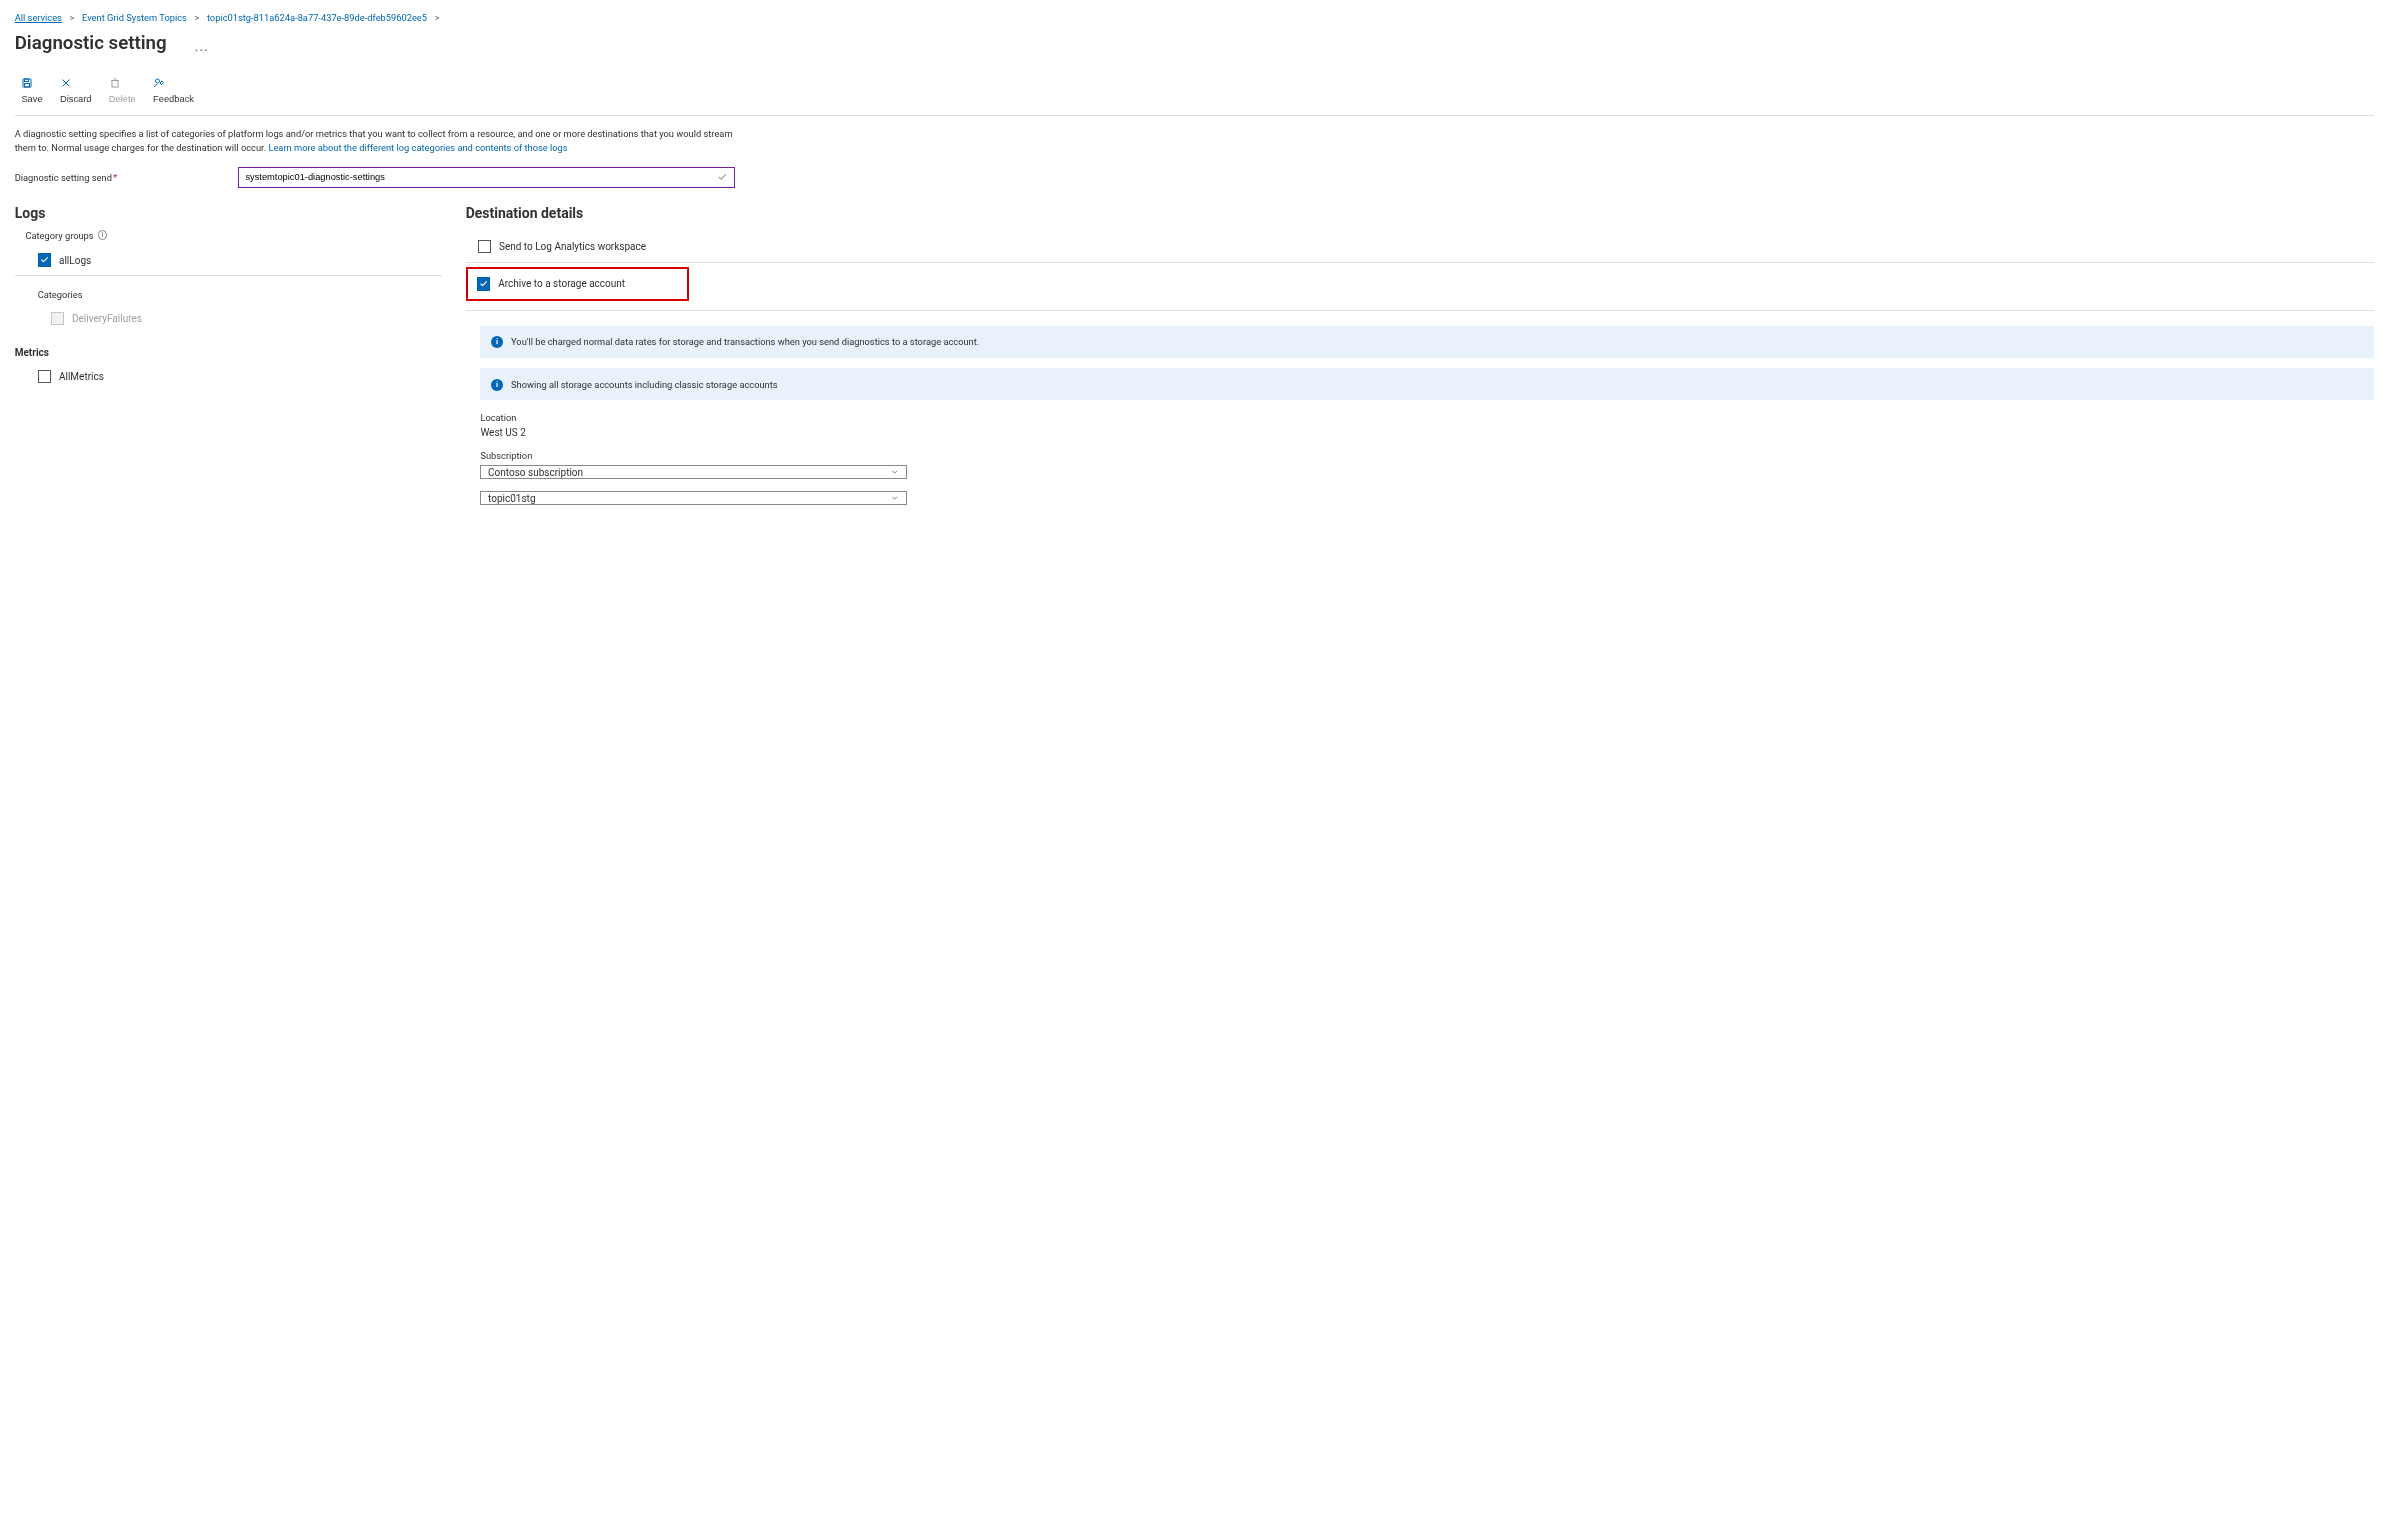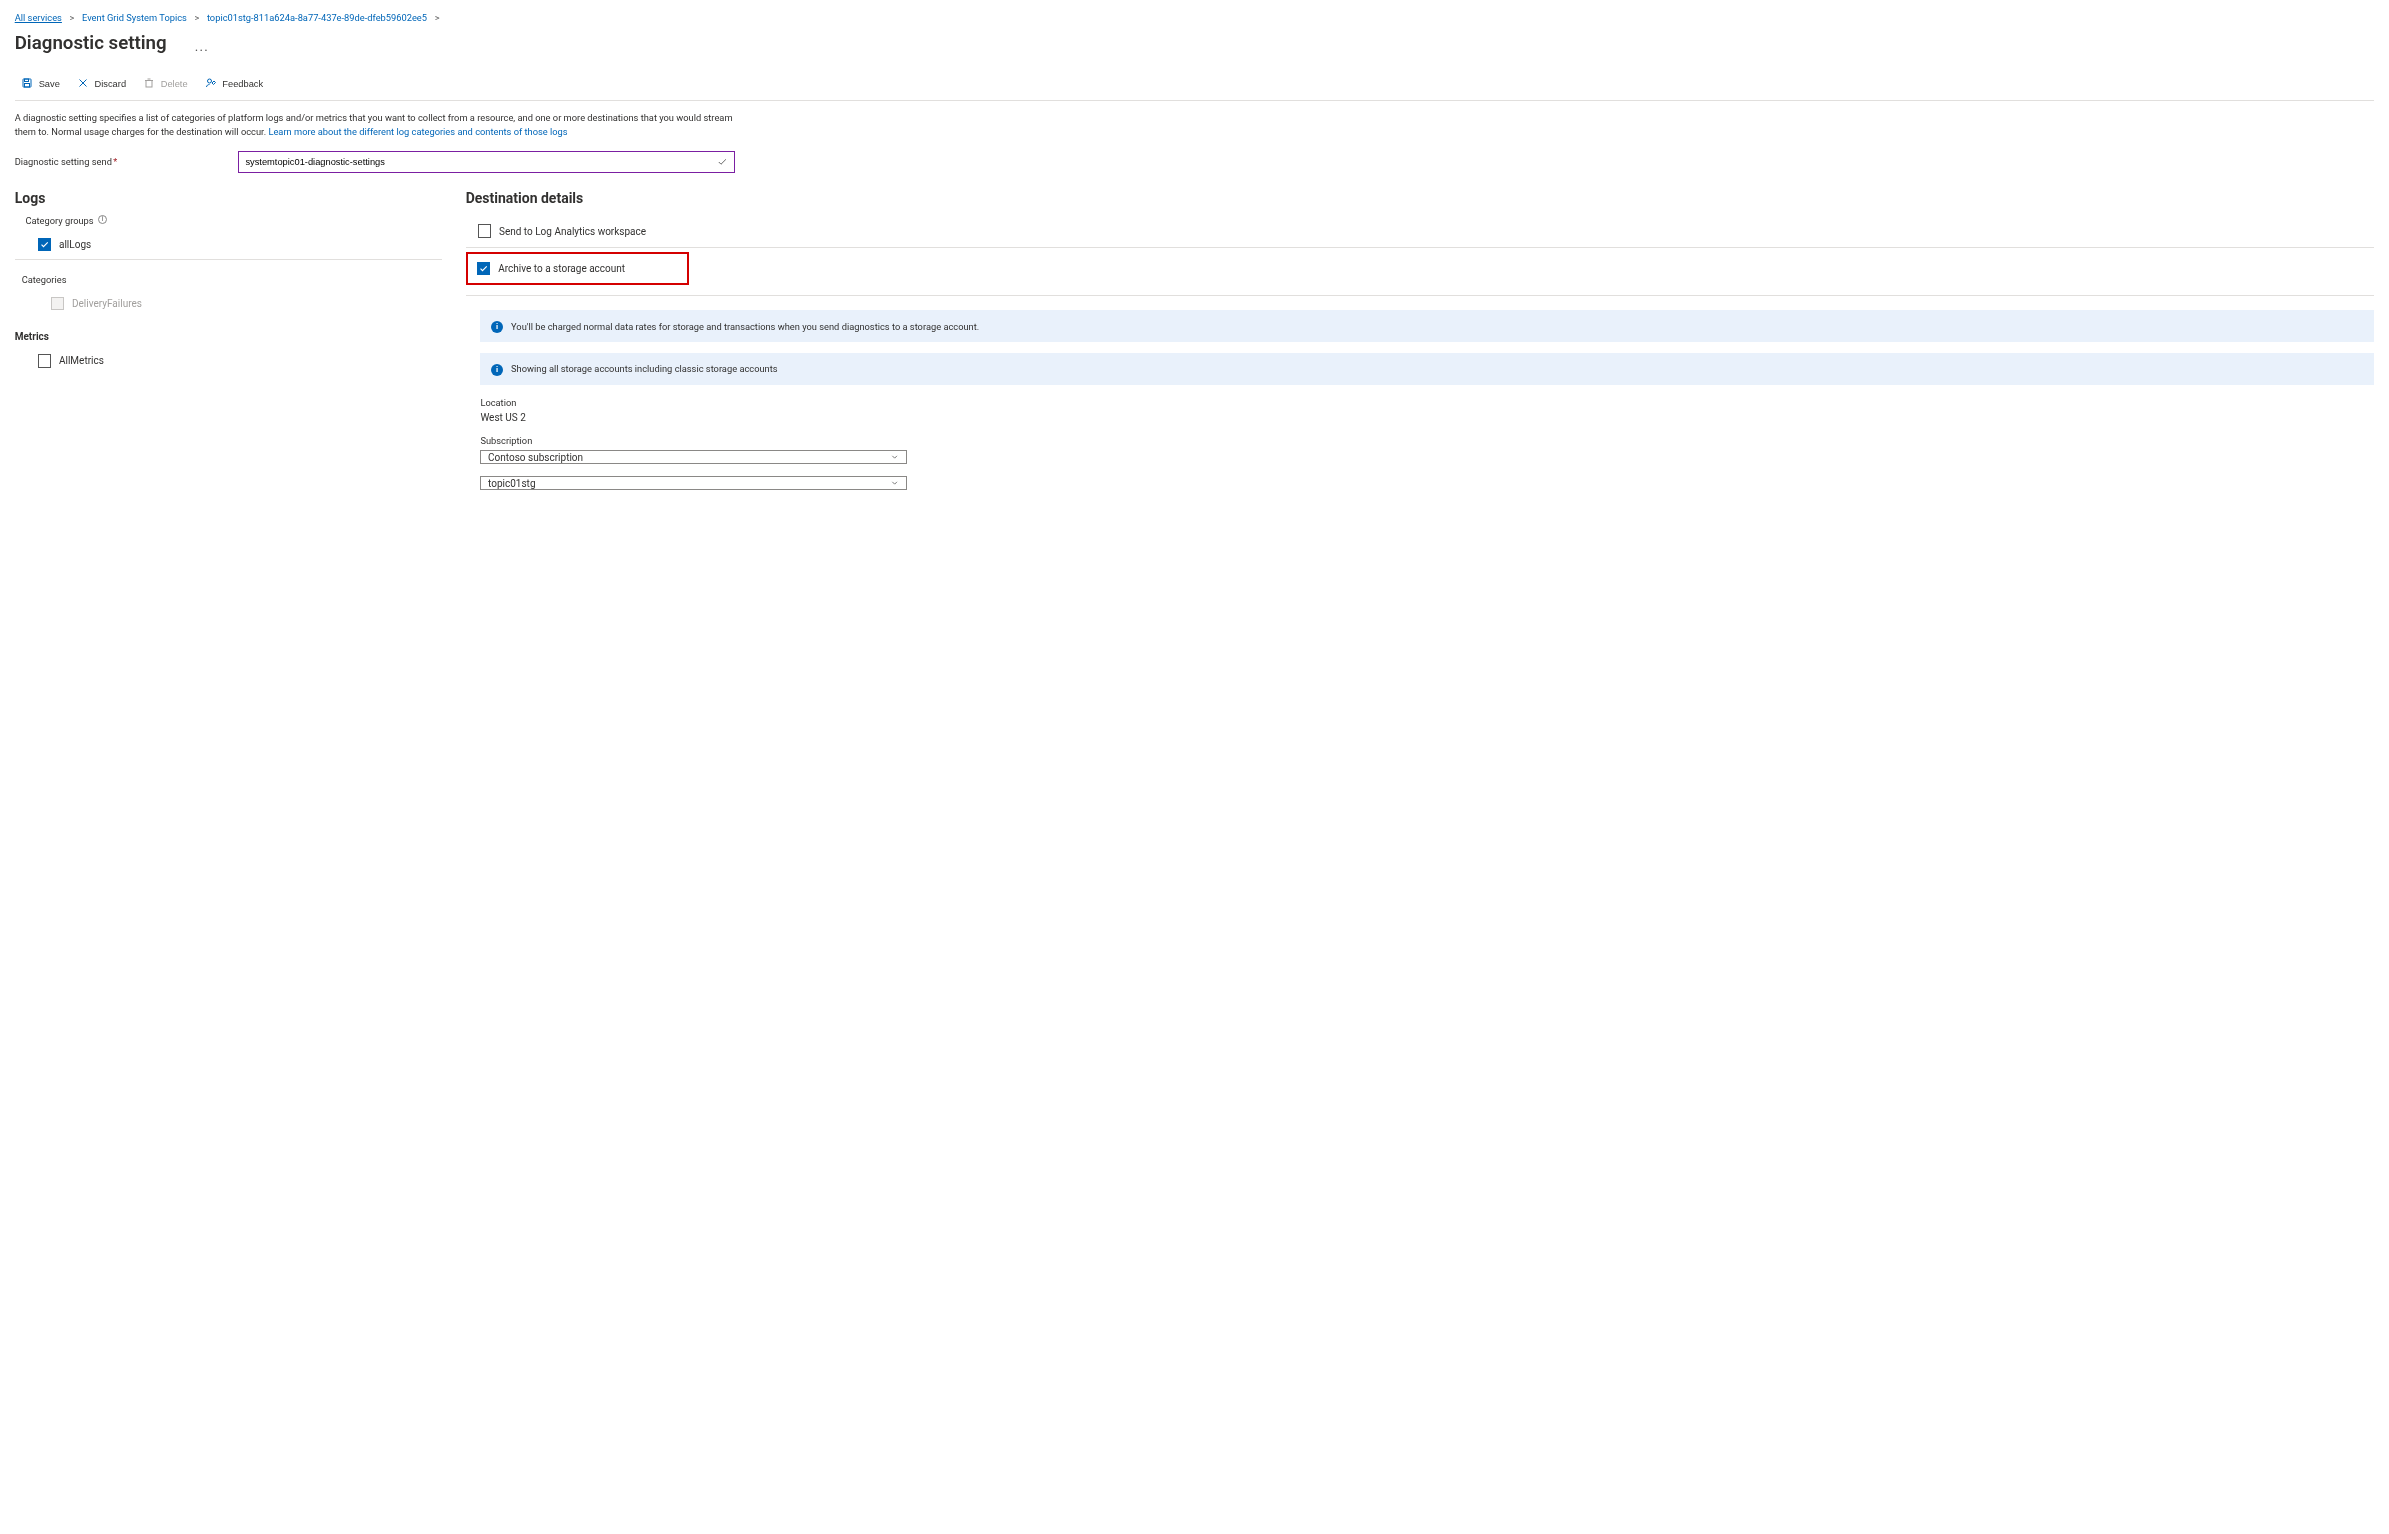--- a/index.html
+++ b/index.html
@@ -25,23 +25,23 @@
   .title-more { font-size: 13.3px; color: #555; letter-spacing: 1.3px; margin-bottom: 16px; cursor: pointer; }
 
   
   .toolbar {
     display: flex; gap: 4px;
     padding: 4px 0 8px 0;
     border-bottom: 0.7px solid #e1dfdd;
     margin-bottom: 10.7px;
   }
   .tool-btn {
-    display: inline-flex; align-items: flex-end; gap: 5.3px;
+    display: inline-flex; align-items: flex-start; gap: 5.3px;
     padding: 2.7px 6.7px;
-    font-size: 9.3px; color: #323130; background: none; border: none; cursor: pointer;
+    font-size: 9.3px; color: #323130; background: none; border: none; cursor: pointer; flex-direction: column;
   }
   .tool-btn.disabled { color: #a19f9d; cursor: default; }
   .tool-icon { width: 12px; height: 12px; display: inline-block; }
 
   
   .description { line-height: 1.5; margin-bottom: 12px; max-width: 734px; }
 
   
   .name-row { display: flex; align-items: center; gap: 16px; margin-bottom: 17.3px; max-width: 720px; }
   .name-label { width: 207px; }
@@ -58,21 +58,21 @@
   }
 
   
   .columns { display: flex; gap: 24px; }
   .col-left { flex: 0 0 427px; }
   .col-right { flex: 1; }
 
   .section-head { font-weight: 700; font-size: 14px; margin-bottom: 9.3px; }
 
   .sub-label { font-size: 9.3px; color: #323130; margin: 4px 0 6.7px 10.7px; display:flex; align-items:flex-start; gap:4px;}
-  .sub-label.categories { margin-top: 13.3px; margin-left:7px;}
+  .sub-label.categories { margin-top: 13.3px; margin-left:23px;}
   .info-circle {
     width:9.3px;height:9.3px;border:0.7px solid #888;border-radius:50%;
     display:inline-flex;align-items:center;justify-content:center;
     font-size:6.7px;color:#555;line-height:1;
   }
 
   
   .chk-row {
     display: flex; align-items: center; gap: 8px;
     padding: 5.3px 0 8px 23px;

